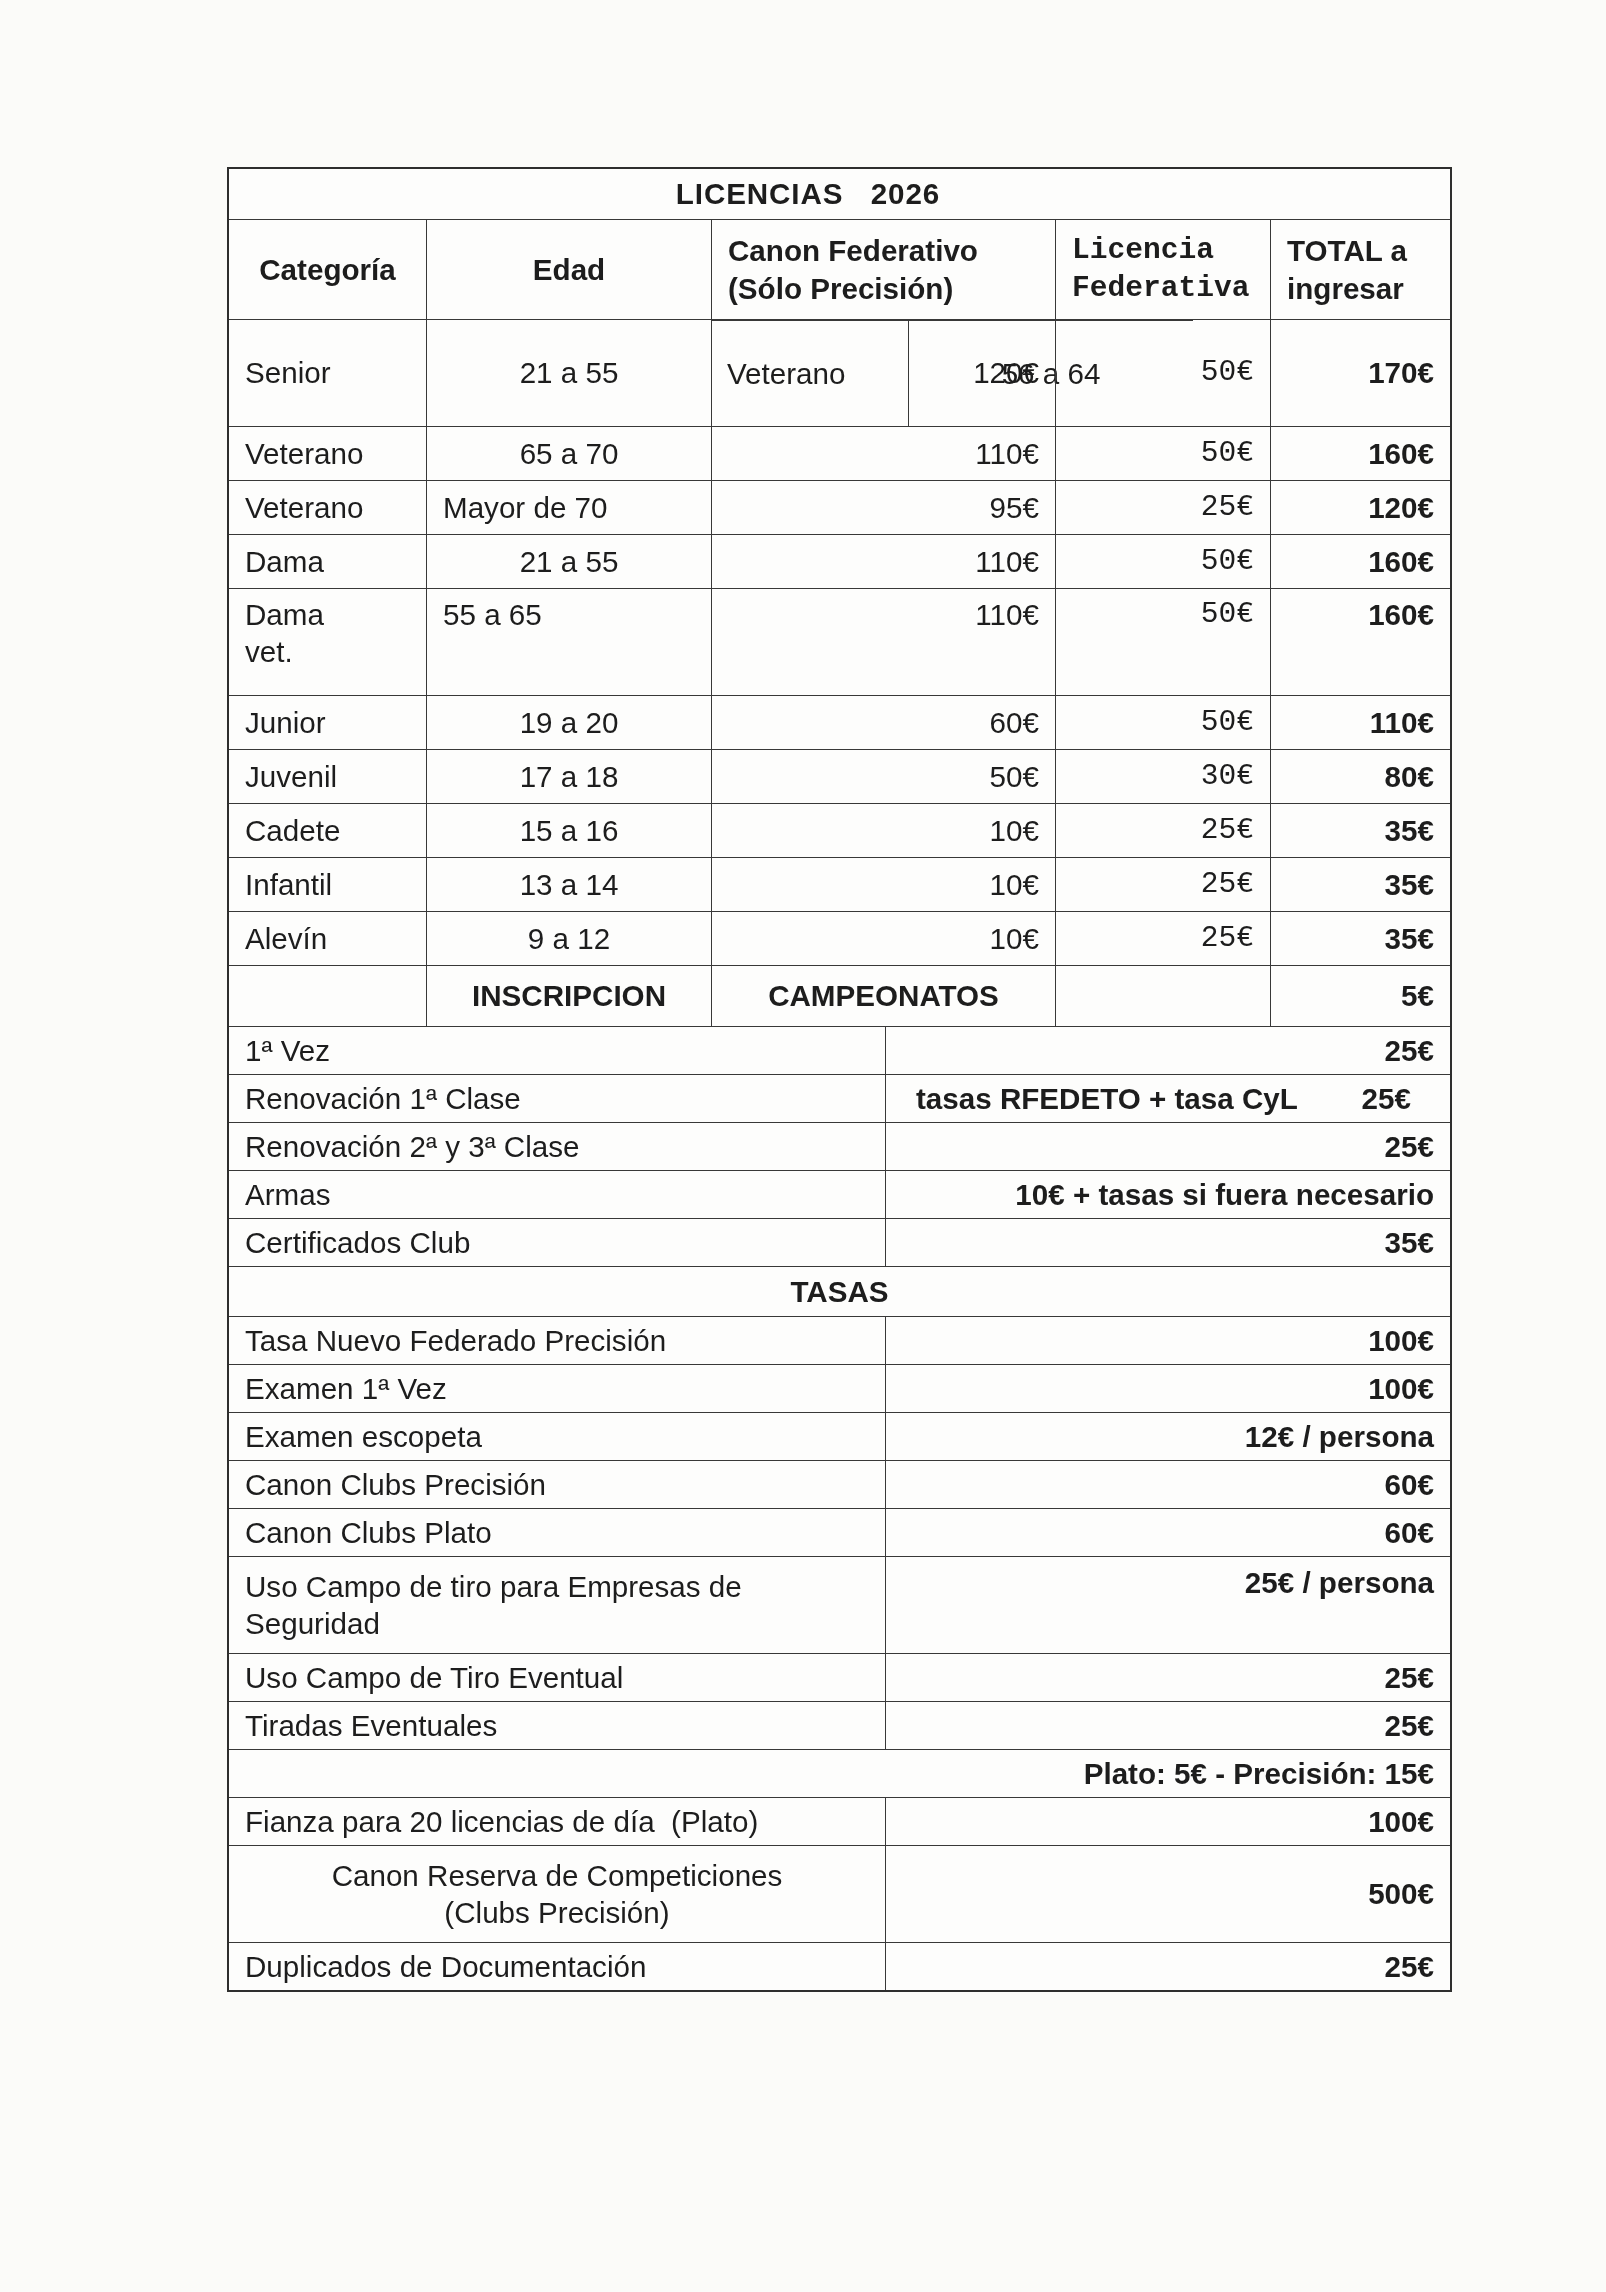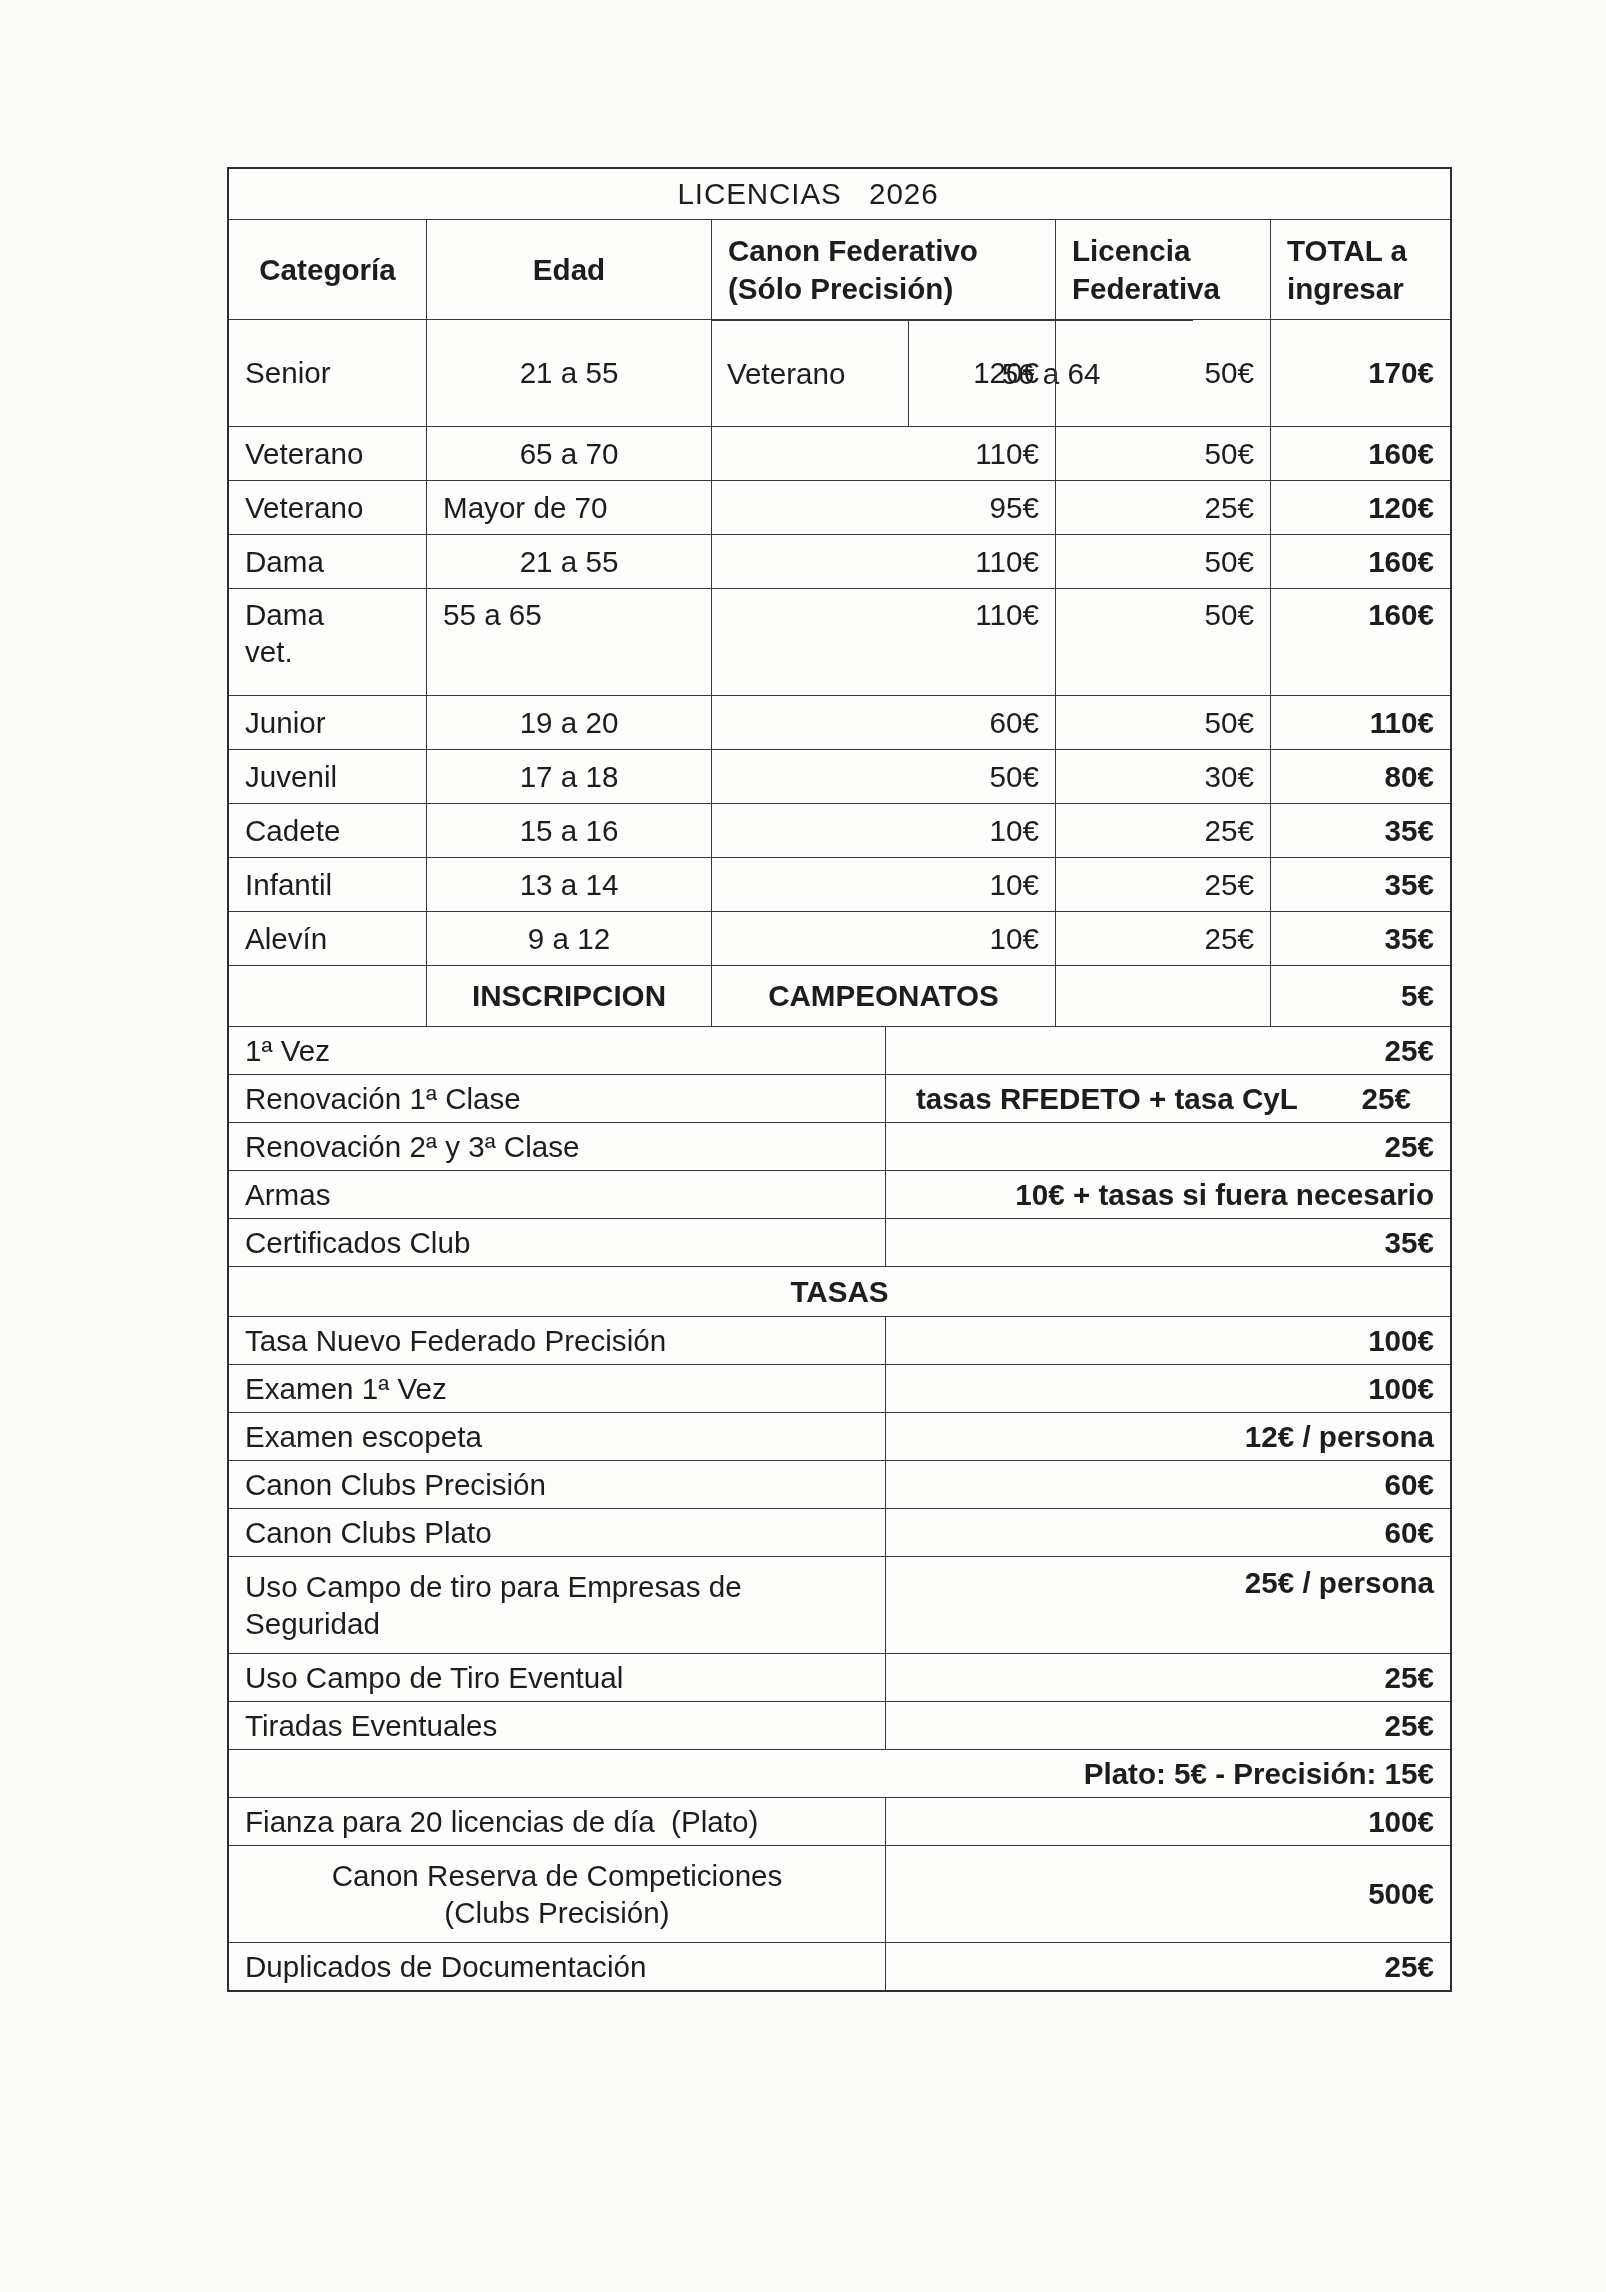--- a/index.html
+++ b/index.html
@@ -21,28 +21,28 @@
   .h112 { height:100px; } .h120 { height:107px; } .h54 { height:48px; } .h108 { height:97px; }
   .cell {
     display:flex; align-items:center;
     padding:3.6px 16px;
     font-size:29.6px; line-height:1.26;
     white-space:pre-wrap;
     border-left:1.8px solid #383838;
     overflow:hidden;
   }
   .row > .cell:first-child, .mrow > .cell:first-child { border-left:none; }
-  .c1 { width:197px; } .c2 { width:285px; } .c3 { width:344px; } .c4 { width:215px; } .c5 { flex:1; }
+  .c1 { width:197px; } .c2 { width:285px; } .c3 { width:344px; } .c4 { width:215px;font-family:Liberation Mono, monospace; } .c5 { flex:1; }
   .full { flex:1; }
   .bold { font-weight:700; }
   .center { justify-content:center; text-align:center; }
   .money { justify-content:flex-end; text-align:right; }
   .total { font-weight:700; }
   .vtop { align-items:flex-start; padding-top:7.2px; }
-  .title-cell { justify-content:center; padding-right:79px; font-weight:400; letter-spacing:0.9px; }
+  .title-cell { justify-content:center; padding-right:79px; font-weight:700; letter-spacing:0.9px; }
   
   .merged { display:flex; border-top:1.8px solid #383838; }
   .mleft { width:482px; display:flex; flex-direction:row; }
   .mrow { display:flex; flex:1; }
   .mrow + .mrow { border-top:1.8px solid #383838; }
   .mrow .c1 { width:197px; } .mrow .c2 { width:285px; }
   
   .lc { width:656px; }
   .rc { flex:1; justify-content:flex-end; text-align:right; font-weight:700; }
   .rc.split { justify-content:space-between;padding-left:30px; }

